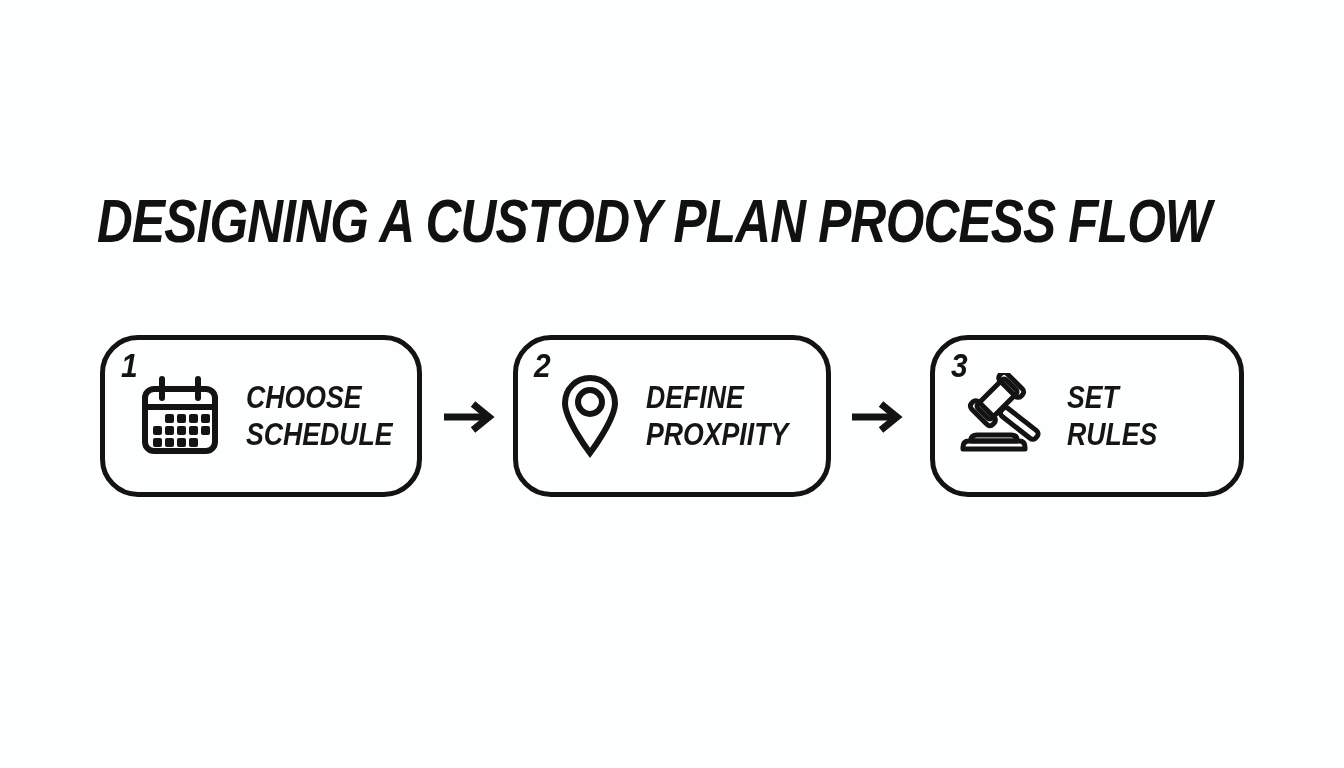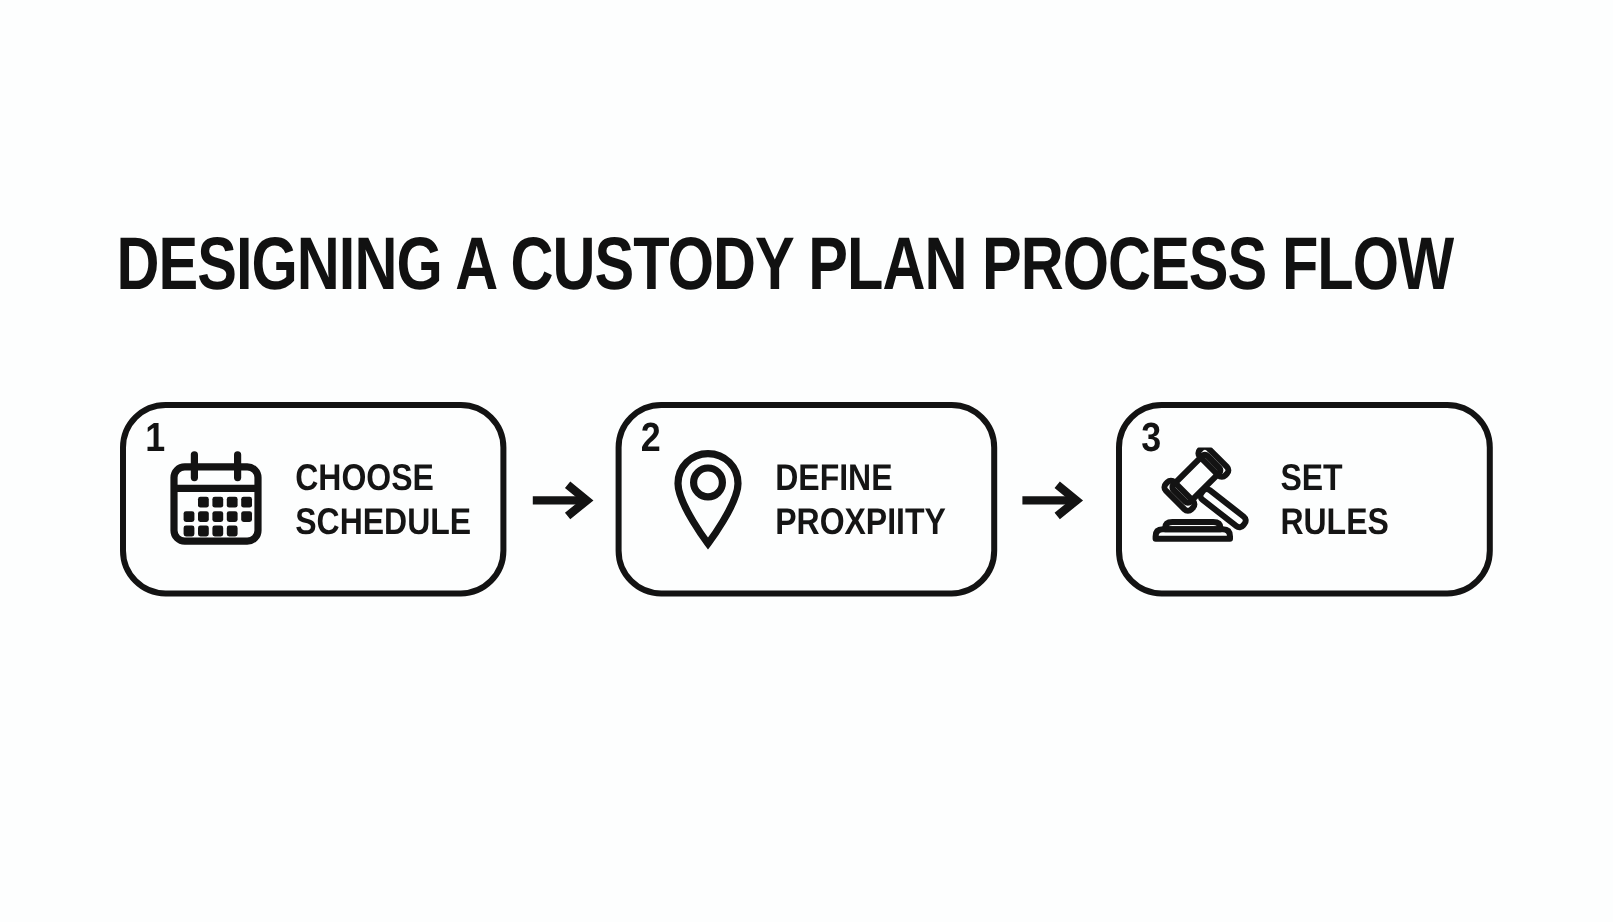--- a/index.html
+++ b/index.html
@@ -7,20 +7,21 @@
     width: 1344px; height: 768px;
     background: #fdfefe;
     font-family: "Liberation Sans", sans-serif;
     overflow: hidden;
     position: relative;
   }
   .canvas {
     position: absolute; inset: 0;
     width: 1132px; height: 768px;
     color: #131313;
+    font-style: italic;
   }
   .title {
     position: absolute;
     left: 97px; top: 190px;
     font-size: 62px;
     font-weight: bold;
     line-height: 62px;
     letter-spacing: -1px;
     white-space: nowrap;
     color: #111;

